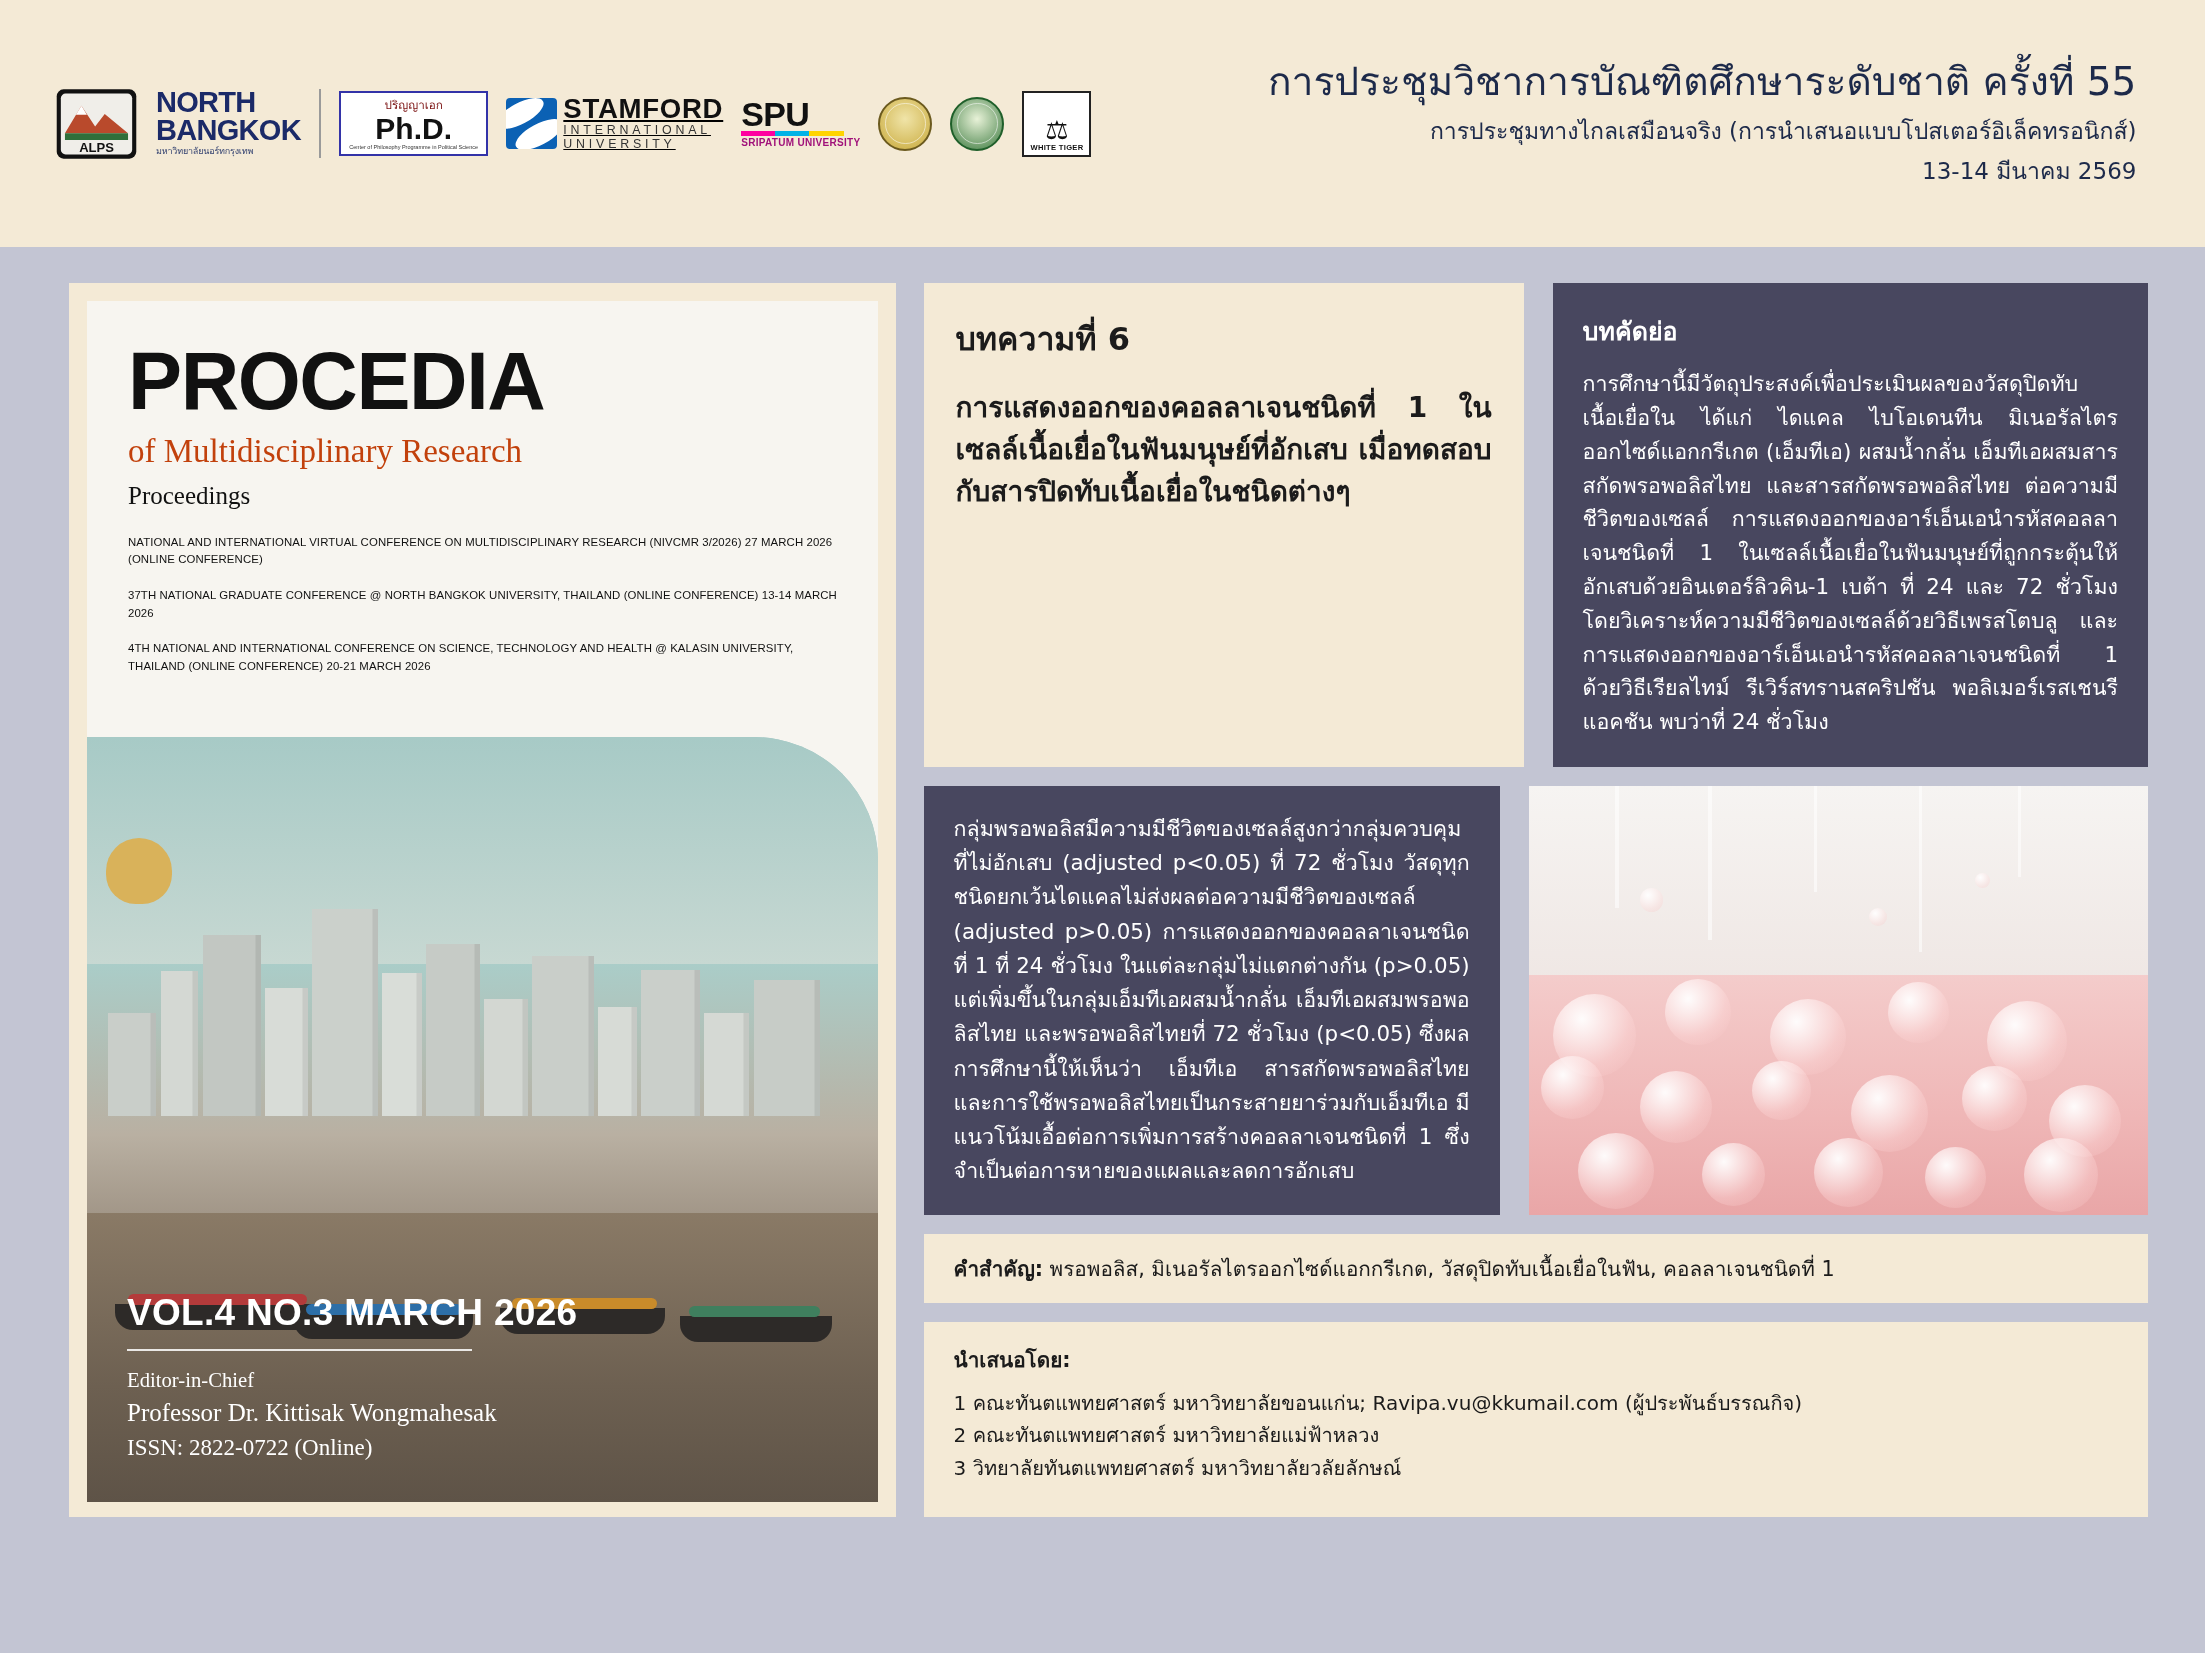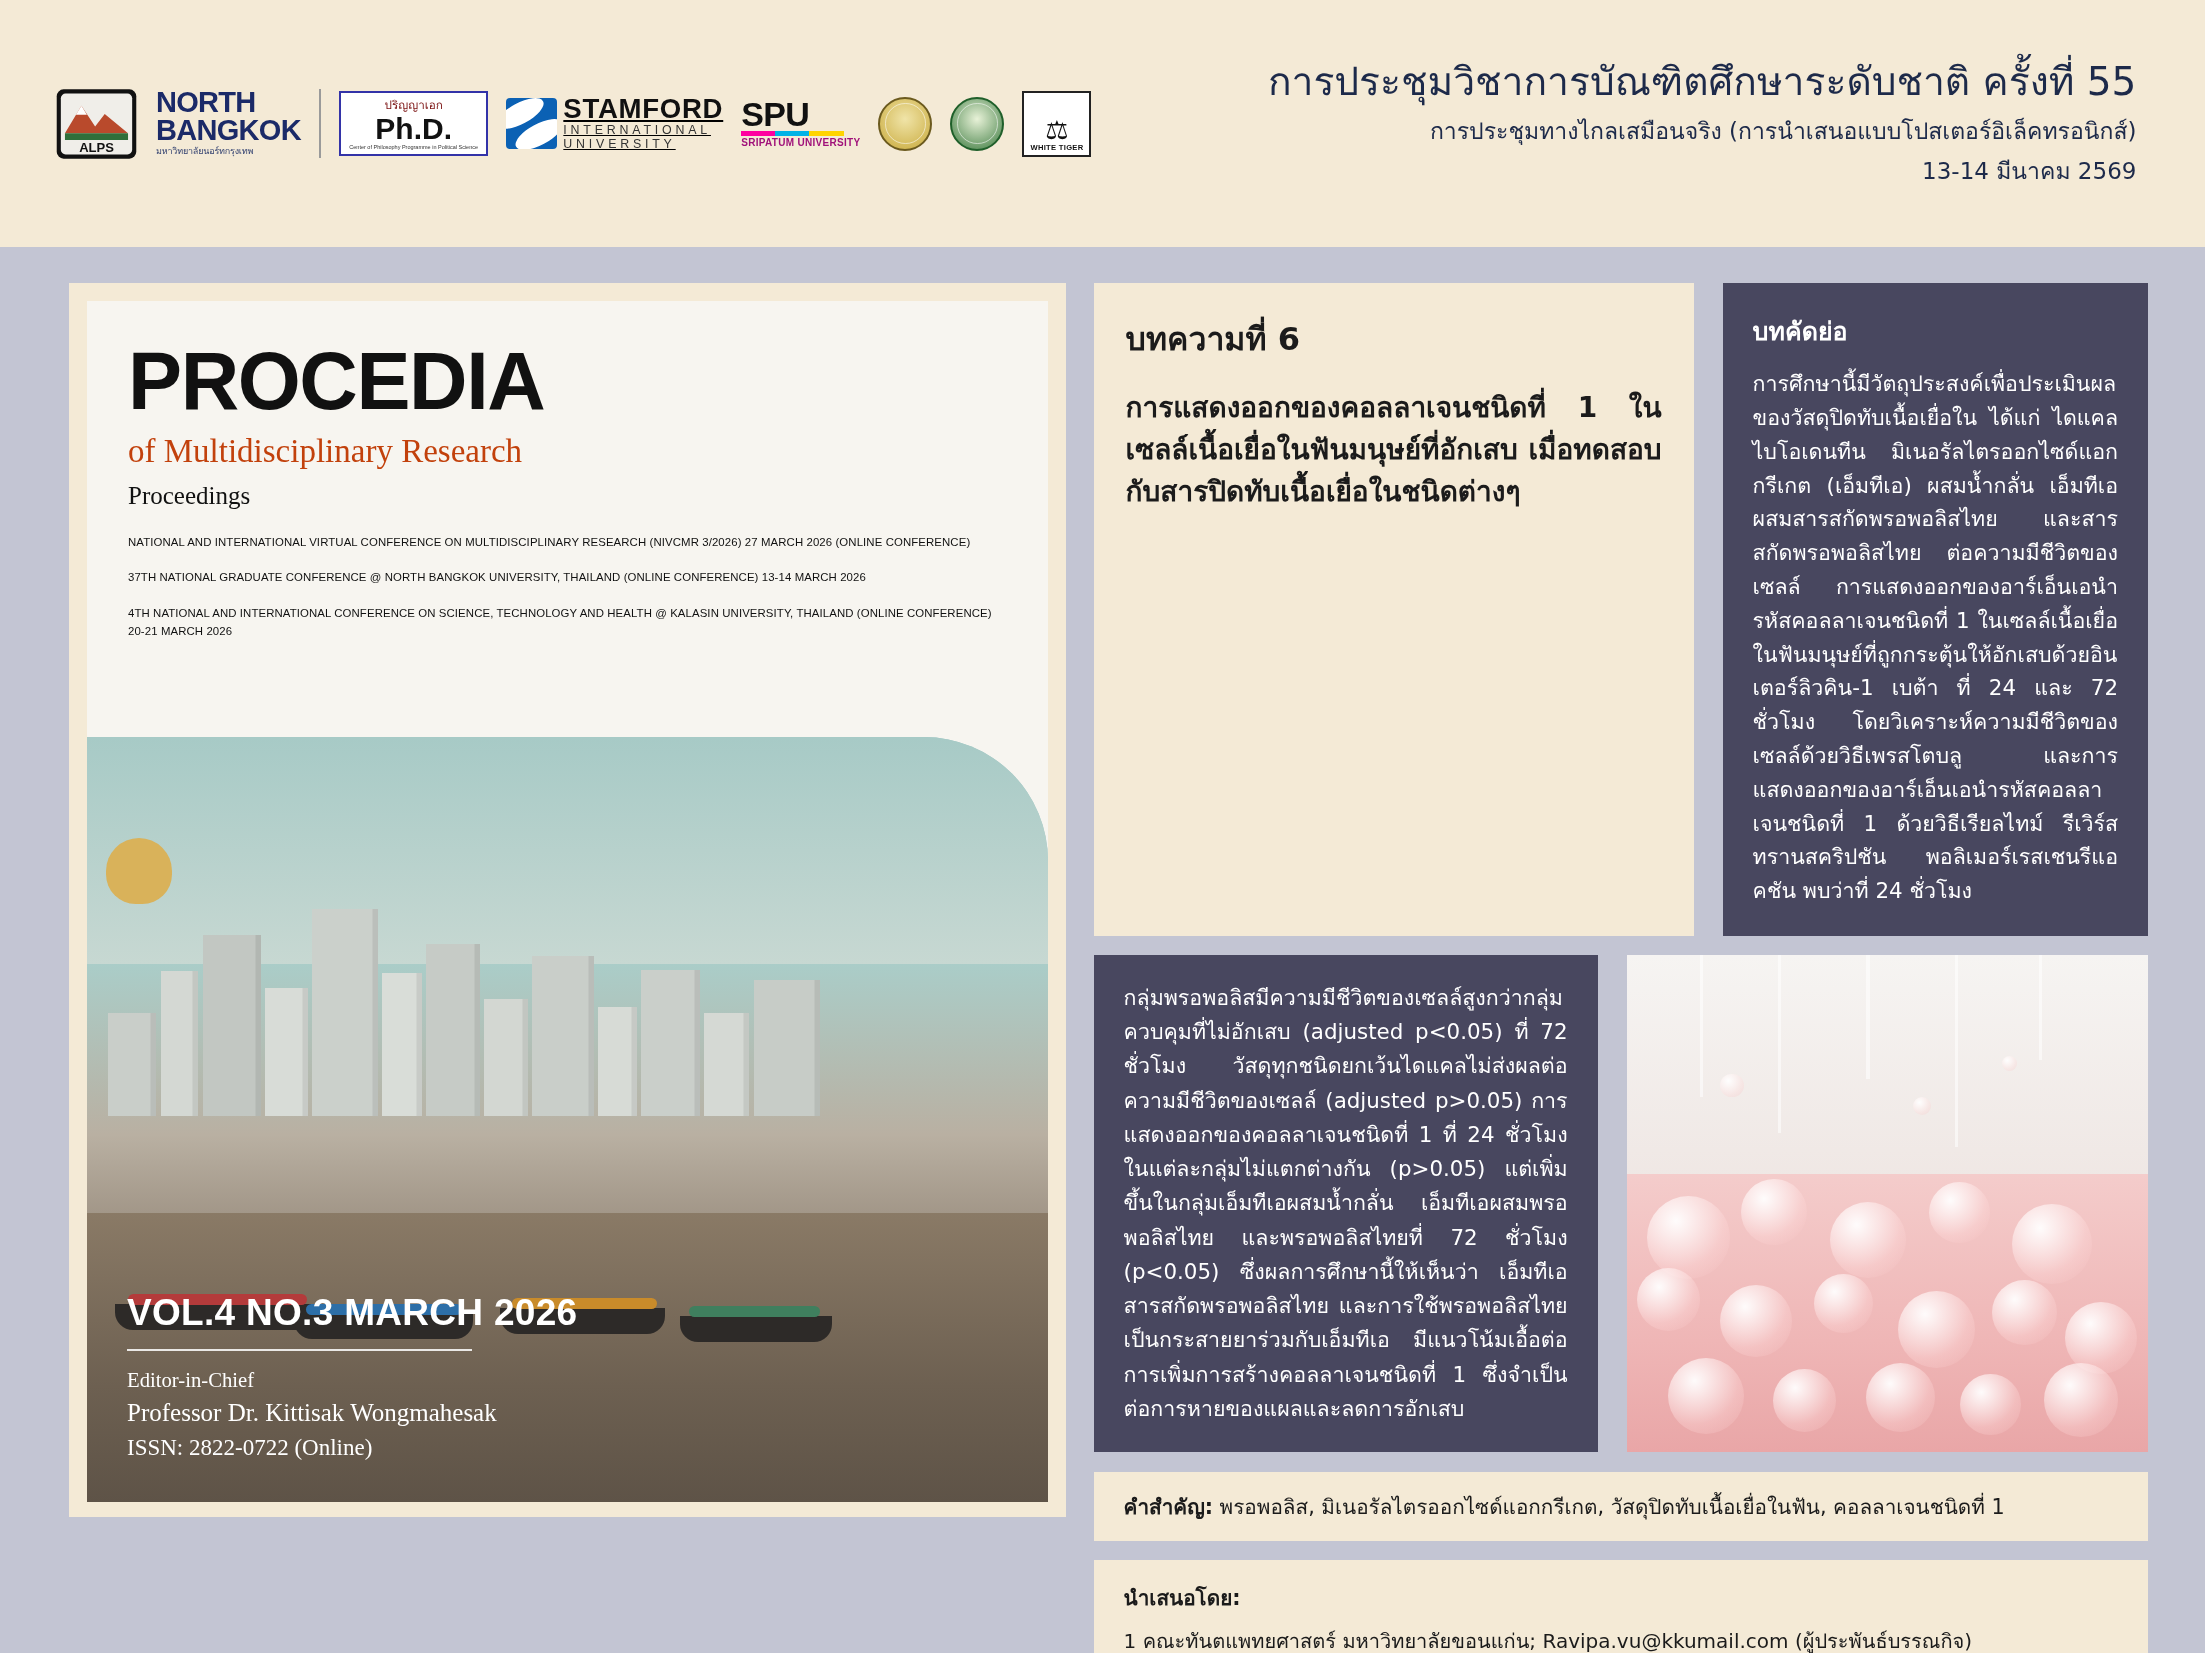--- a/index.html
+++ b/index.html
@@ -58,21 +58,21 @@
 
   
   .content {
     display: flex;
     gap: 27.6px;
     padding: 36px 57px 0 69px;
   }
 
   
   .cover-outer {
-    width: 997px; height: 1234px;
+    width: 827px; height: 1234px;
     background: #f4ead6;
     padding: 18px 18px 15px 18px;
   }
   .cover {
     width: 100%; height: 100%;
     background: #f7f5f0;
     position: relative;
     overflow: hidden;
   }
   .cover-pad { padding: 40px 41px 0 41px; }
@@ -126,21 +126,21 @@
     background: #48475f;
     color: #fff;
     padding: 27.6px 30px;
     font-family: "DejaVu Sans", sans-serif;
   }
   .abs-head { font-size: 25px; font-weight: bold; margin-bottom: 16.5px; }
   .abs-body { font-size: 21.4px; line-height: 1.58; text-align: justify; }
 
   .right-mid { display: flex; gap: 29px; }
   .card-result {
-    width: 504px;
+    width: 576px;
     background: #48475f; color:#fff;
     padding: 26px 30px;
     font-family: "DejaVu Sans", sans-serif;
     font-size: 21.4px; line-height: 1.6; text-align: justify;
   }
   .card-image {
     flex: 1;
     background: #f0c6c6;
     position: relative;
     overflow: hidden;

